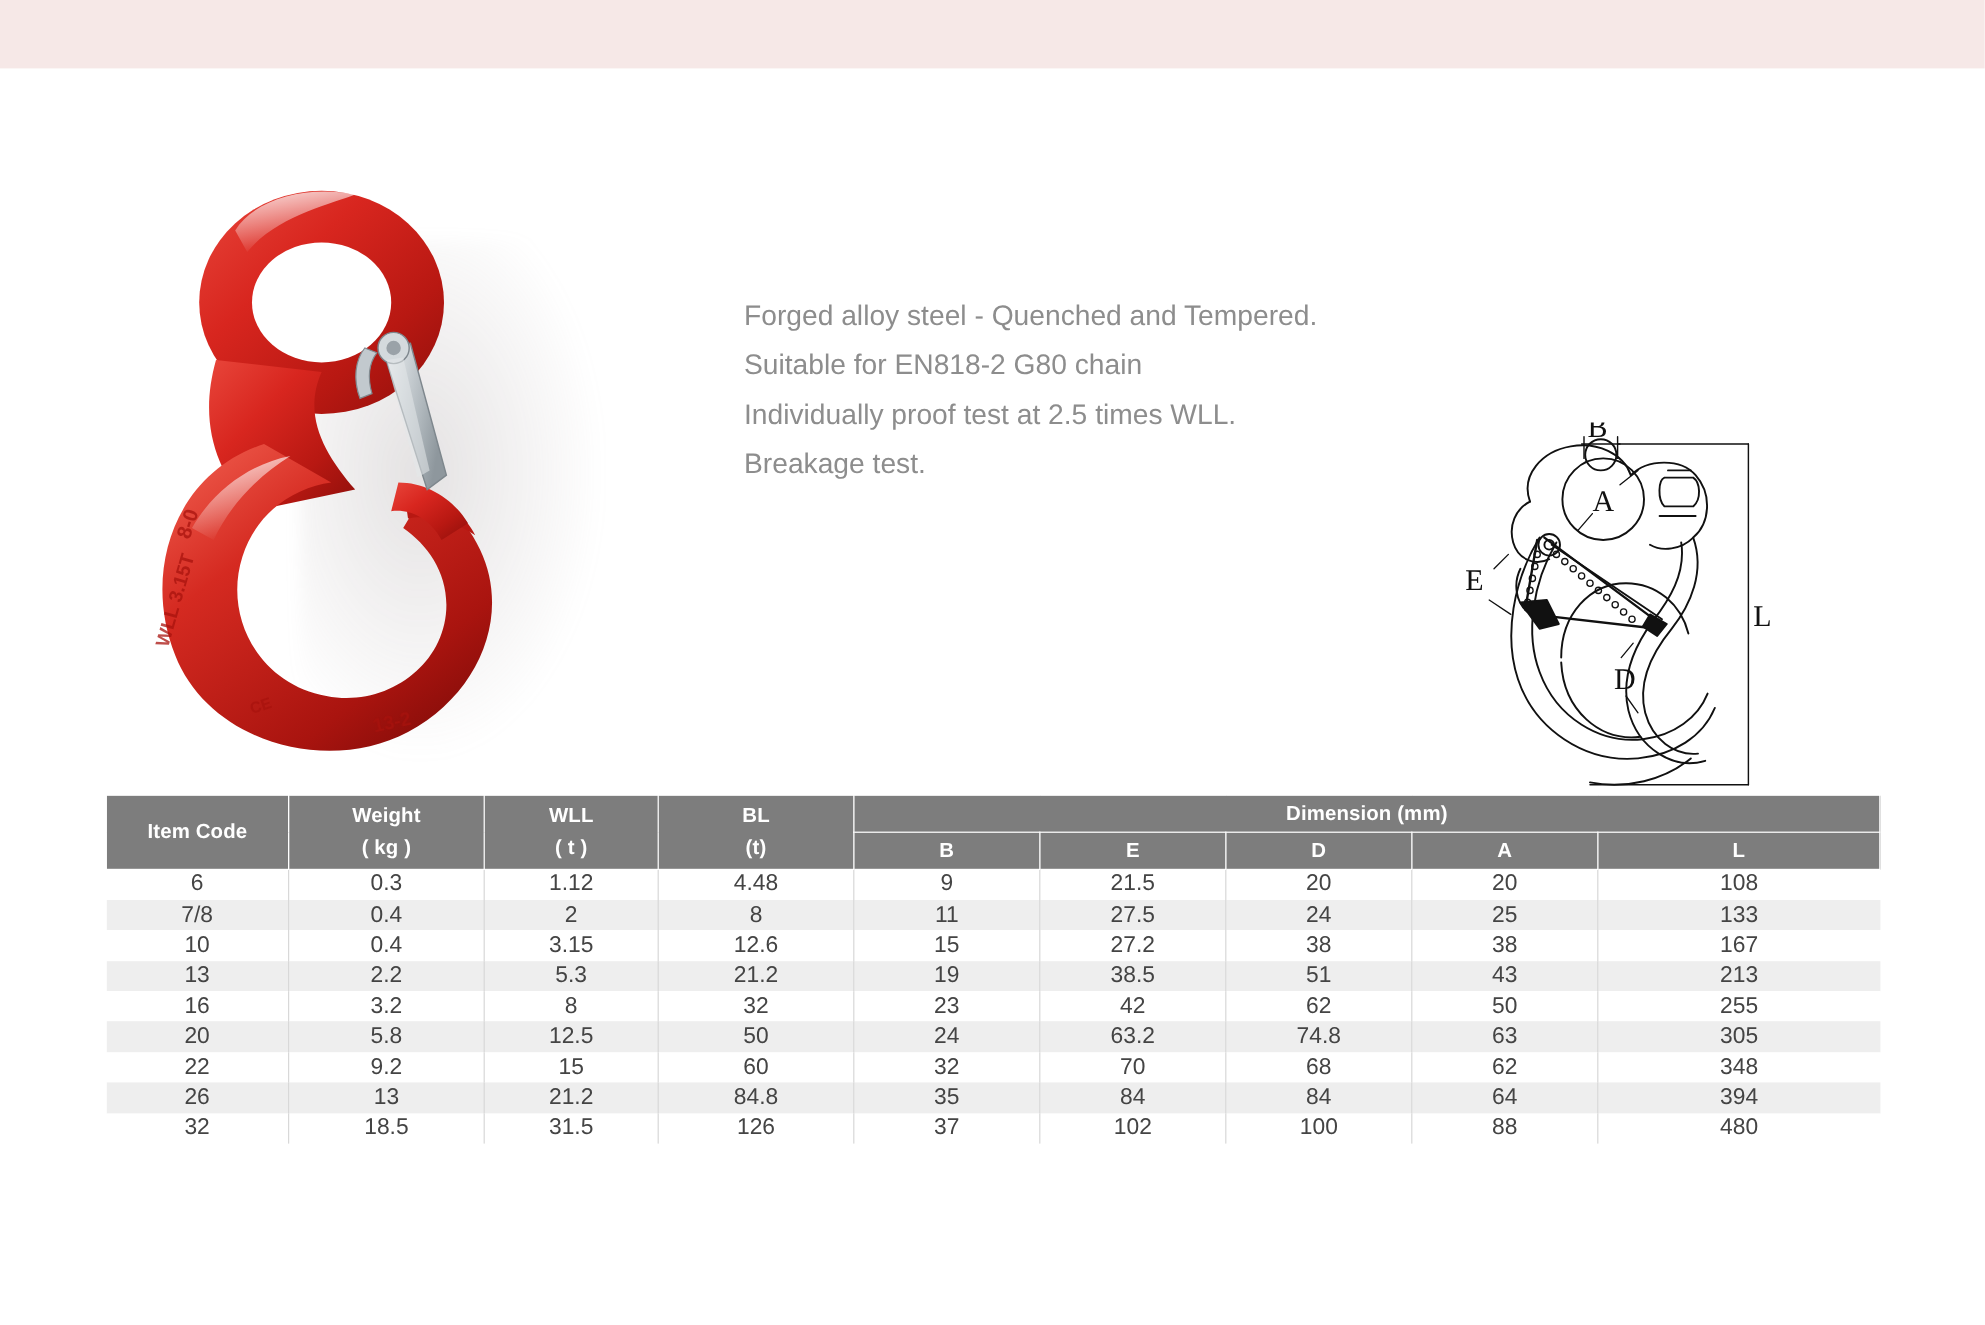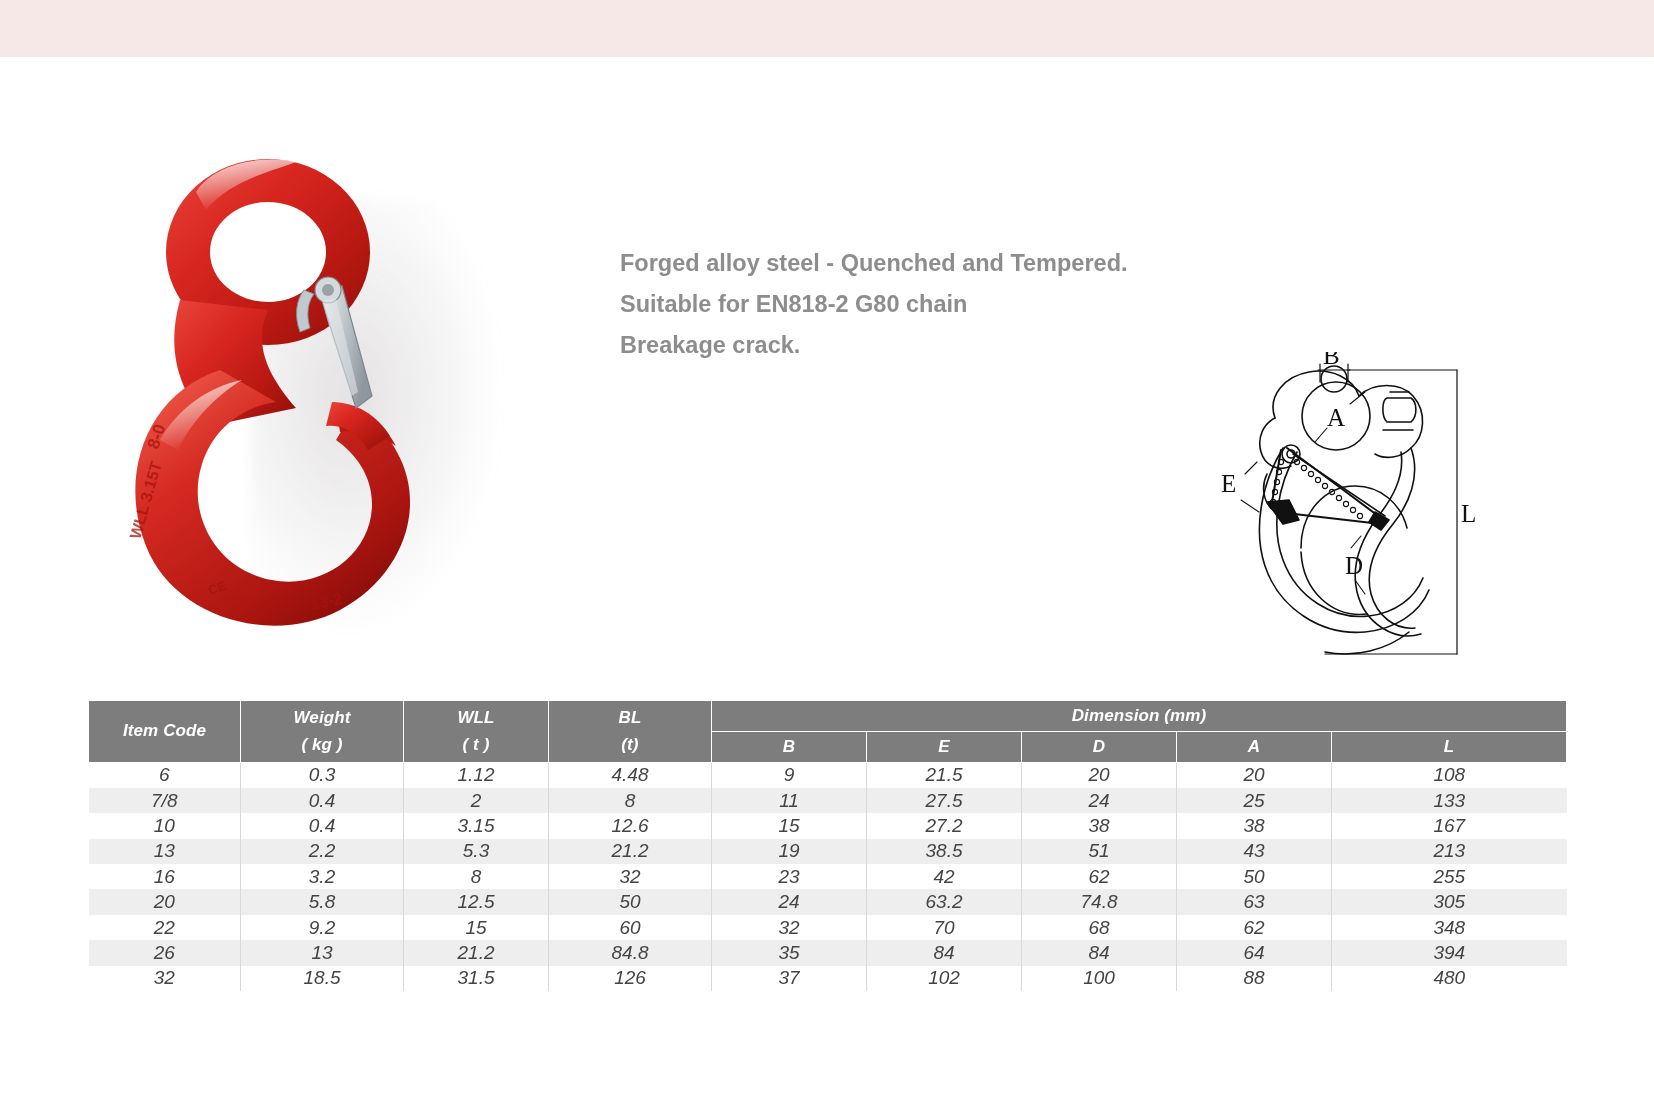--- a/index.html
+++ b/index.html
@@ -45,21 +45,21 @@
     left: 620px;
     top: 243px;
     width: 600px;
   }
   .desc-line {
     font-size: 23.5px;
     line-height: 41px;
     color: #8d8d8d;
     font-family: "Liberation Sans", sans-serif;
     white-space: nowrap;
-    font-weight: 700;
+    font-weight: 400;
   }
 
   
   .tech-drawing {
     position: absolute;
     left: 1205px;
     top: 352px;
     width: 270px;
     height: 320px;
   }
@@ -67,23 +67,22 @@
   .dim-letter {
     font-family: "Liberation Serif", serif;
     font-size: 25px;
     fill: #111111;
   }
 
   
   .spec-table-wrap {
     position: absolute;
     left: 88px;
-    top: 700px;
+    top: 662px;
     width: 1478px;
-    font-style: italic;
   }
   table.spec {
     border-collapse: collapse;
     width: 1478px;
     table-layout: fixed;
   }
   table.spec th {
     background: #7d7d7d;
     color: #ffffff;
     font-size: 17px;
@@ -191,21 +190,22 @@
       <text x="40" y="400" font-size="16" transform="rotate(-74 40 400)">WLL 3.15T</text>
       <text x="110" y="455" font-size="13" transform="rotate(-18 110 455)">CE</text>
       <text x="212" y="470" font-size="16" transform="rotate(-12 212 470)">13-2</text>
     </g>
   </svg>
 </div>
 
 <div class="desc-block">
   <div class="desc-line">Forged alloy steel - Quenched and Tempered.</div>
   <div class="desc-line">Suitable for EN818-2 G80 chain</div>
-  <div class="desc-line">Breakage crack.</div>
+  <div class="desc-line">Individually proof test at 2.5 times WLL.</div>
+  <div class="desc-line">Breakage test.</div>
 </div>
 
 <div class="tech-drawing">
   <svg width="270" height="320" viewBox="0 0 270 320">
     <g fill="none" stroke="#111111" stroke-width="1.6" stroke-linecap="round" stroke-linejoin="round">
 
       <path d="M70 66 C62 44 80 24 104 20 C126 16 148 26 154 44"></path>
       <path d="M154 44 C168 30 196 30 208 44 C222 60 220 84 206 96 C196 106 180 108 170 102"></path>
 
       <circle cx="131" cy="64" r="34"></circle>

